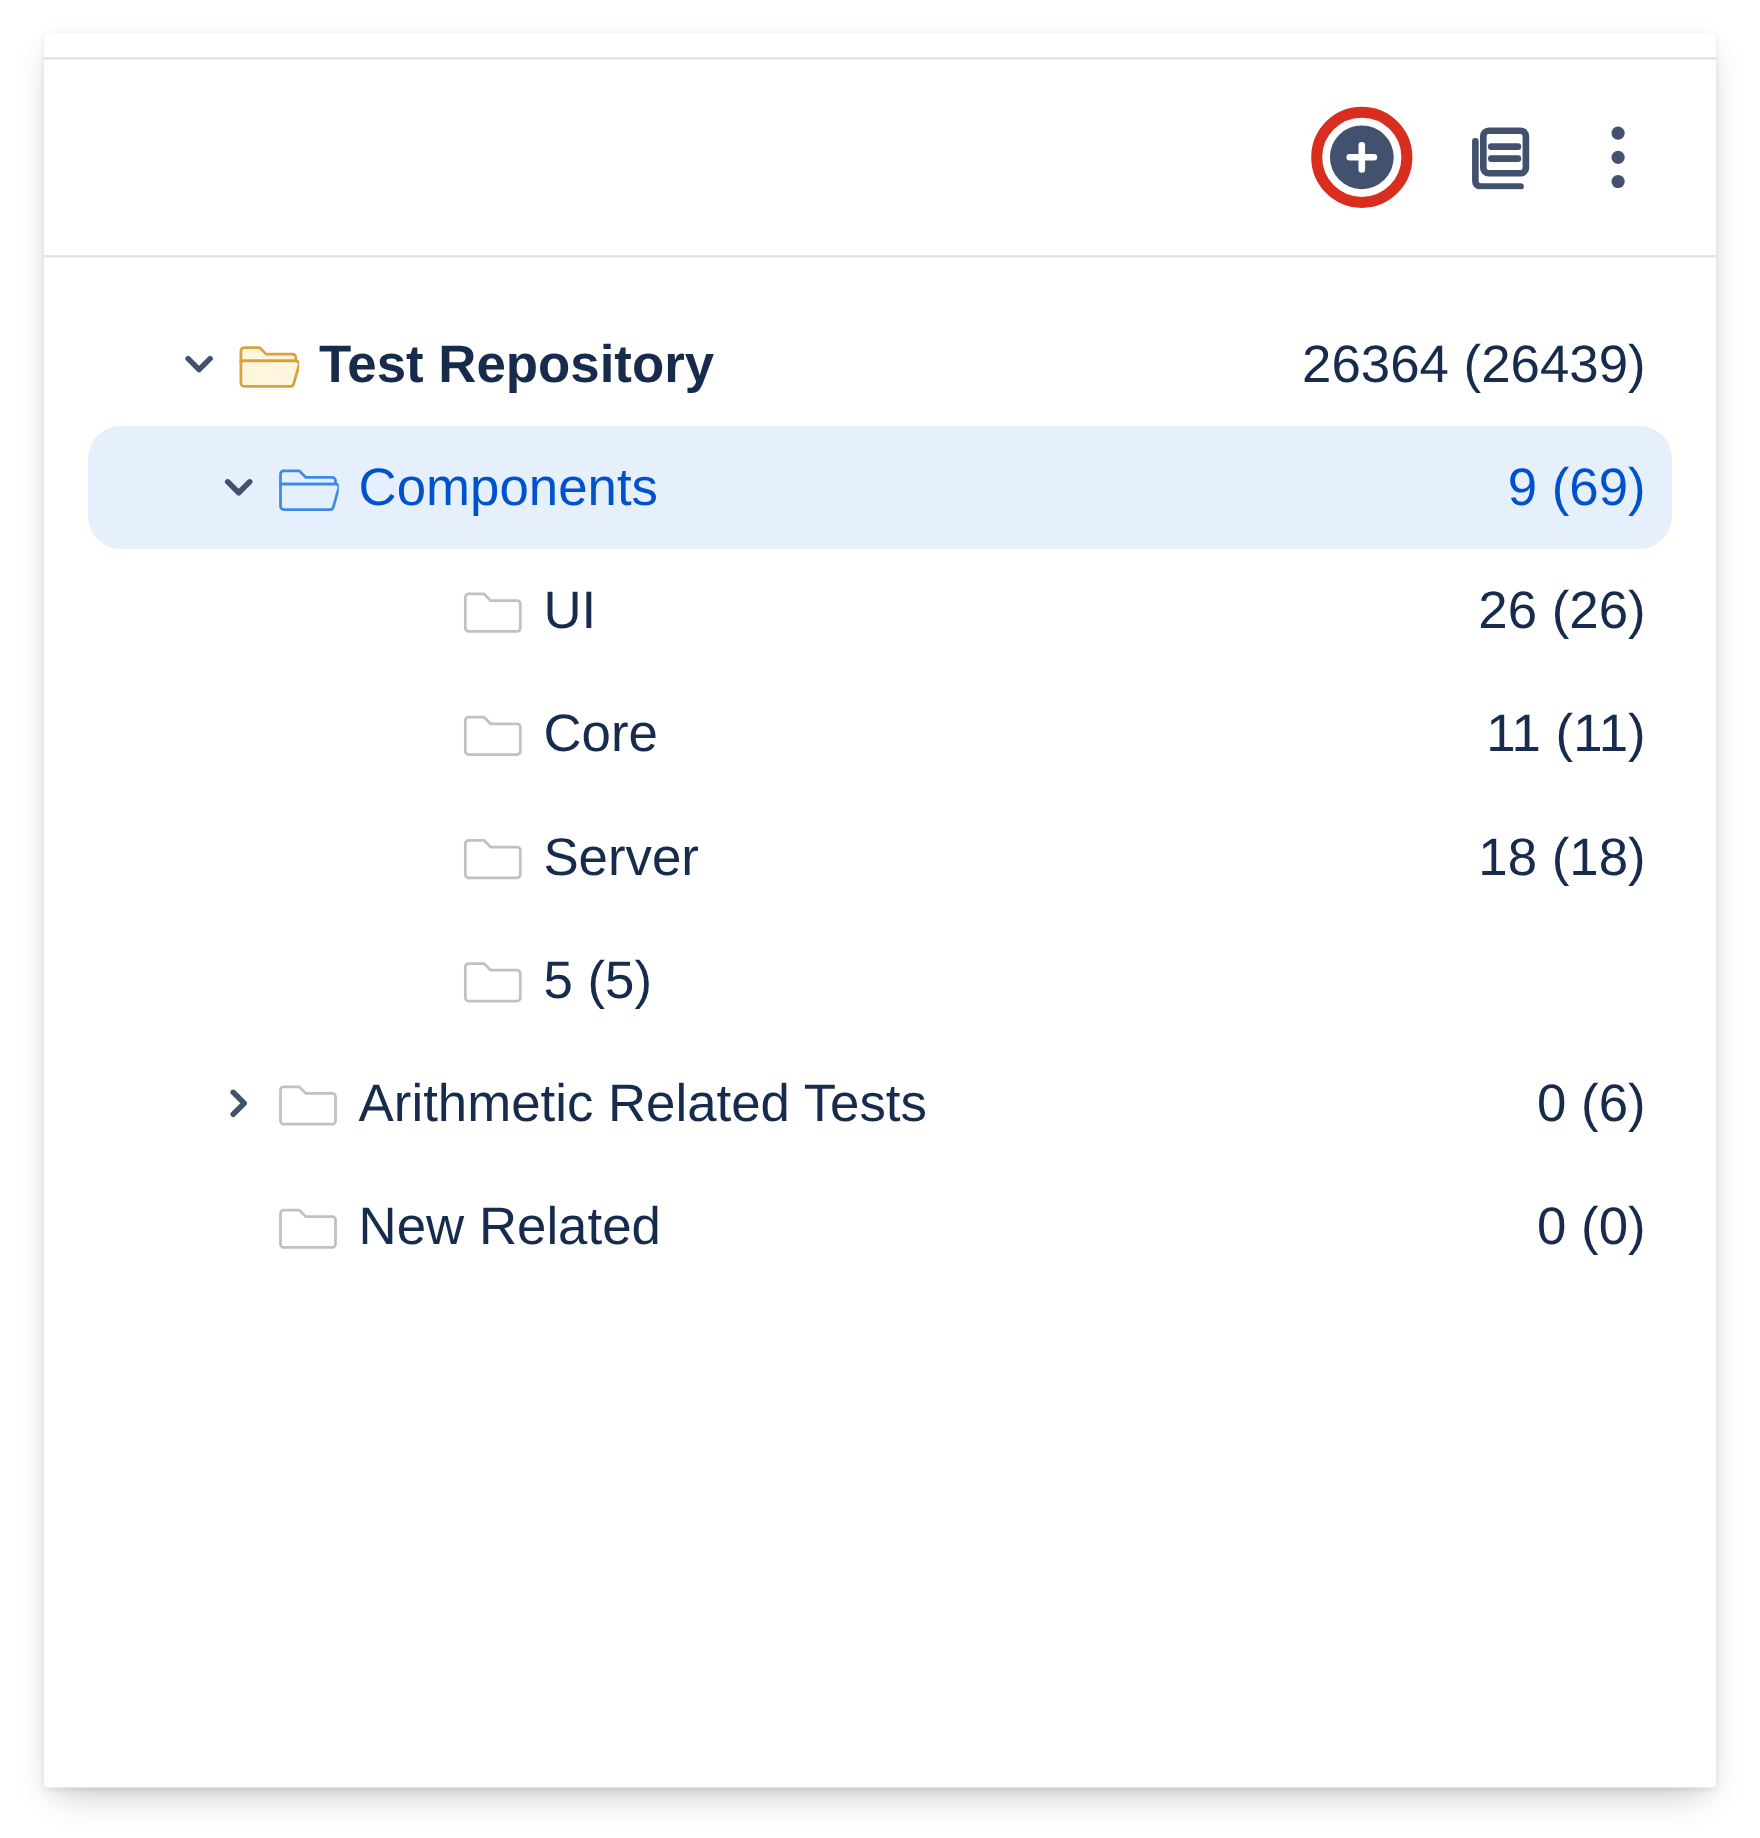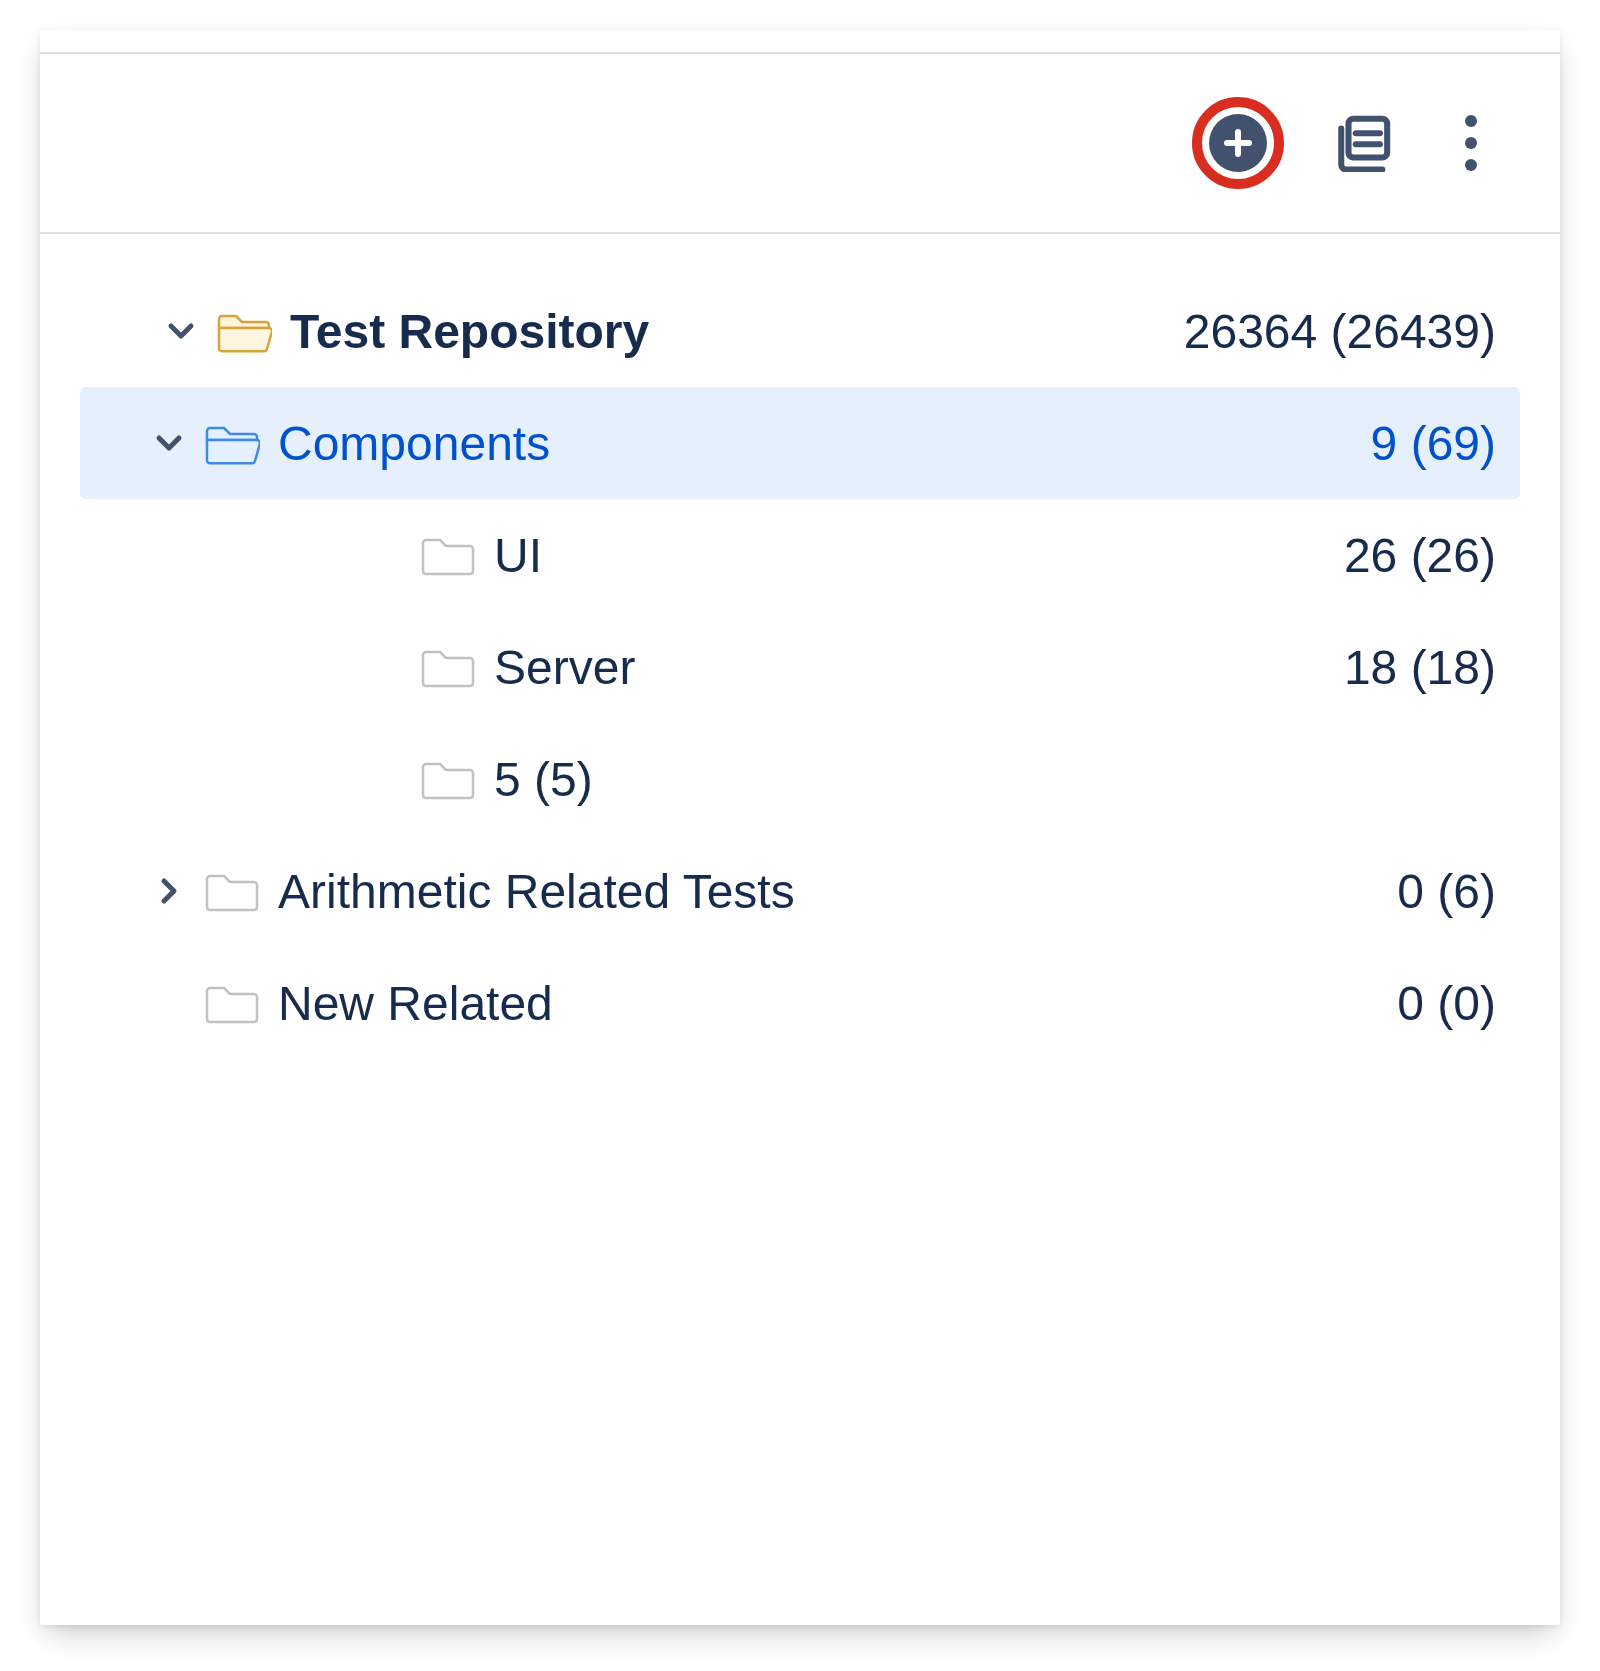--- a/index.html
+++ b/index.html
@@ -112,21 +112,21 @@
   .caret svg { width:30px; height:30px; }
 
   .ficon {
     width:56px; flex:0 0 56px; height:44px;
     margin-right: 18px;
     display:flex; align-items:center; justify-content:center;
   }
   .ficon svg { width:56px; height:44px; display:block; }
 
   .indent-root  { padding-left: 80px; }
-  .indent-1     { padding-left: 68px; }
+  .indent-1     { padding-left: 116px; border-radius: 30px; }
   .indent-2     { padding-left: 284px; align-items: center; }
 </style>
 </head>
 <body>
 
 <div class="canvas">
   <div class="panel">
     <div class="hr-top"></div>
 
     <div class="toolbar">
@@ -187,20 +187,30 @@
         <span class="caret blank"></span>
         <span class="ficon">
           <svg viewBox="0 0 56 44">
               <path d="M3 10 a3 3 0 0 1 3-3 h14 l6 6 h24 a3 3 0 0 1 3 3 v22 a3 3 0 0 1 -3 3 H6 a3 3 0 0 1 -3-3 Z" fill="#ffffff" stroke="#c1c1c1" stroke-width="2.5"></path>
             </svg>
         </span>
         <span class="label">UI</span>
         <span class="count">26 (26)</span>
       </div>
 
+      <div class="row indent-2">
+        <span class="caret blank"></span>
+        <span class="ficon">
+          <svg viewBox="0 0 56 44">
+              <path d="M3 10 a3 3 0 0 1 3-3 h14 l6 6 h24 a3 3 0 0 1 3 3 v22 a3 3 0 0 1 -3 3 H6 a3 3 0 0 1 -3-3 Z" fill="#ffffff" stroke="#c1c1c1" stroke-width="2.5"></path>
+            </svg>
+        </span>
+        <span class="label">Core</span>
+        <span class="count">11 (11)</span>
+      </div>
 
       <div class="row indent-2">
         <span class="caret blank"></span>
         <span class="ficon">
           <svg viewBox="0 0 56 44">
               <path d="M3 10 a3 3 0 0 1 3-3 h14 l6 6 h24 a3 3 0 0 1 3 3 v22 a3 3 0 0 1 -3 3 H6 a3 3 0 0 1 -3-3 Z" fill="#ffffff" stroke="#c1c1c1" stroke-width="2.5"></path>
             </svg>
         </span>
         <span class="label">Server</span>
         <span class="count">18 (18)</span>

